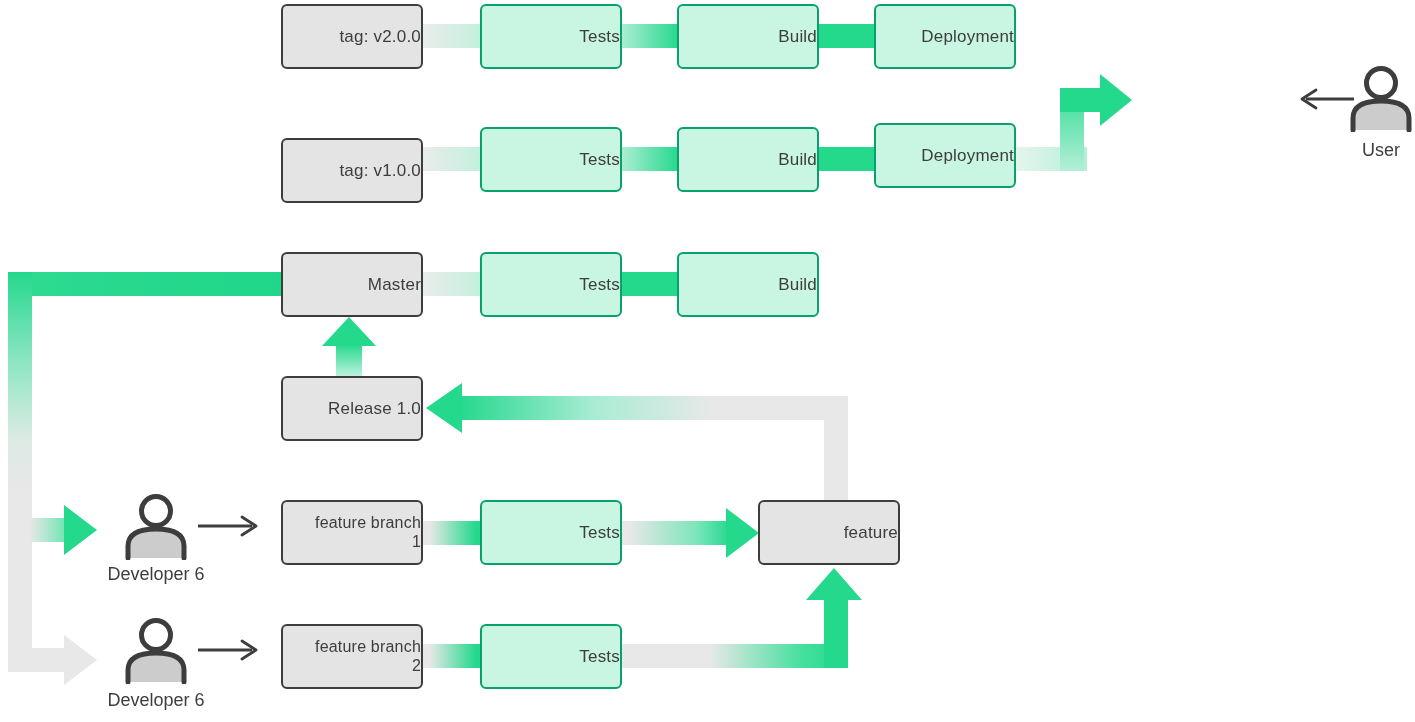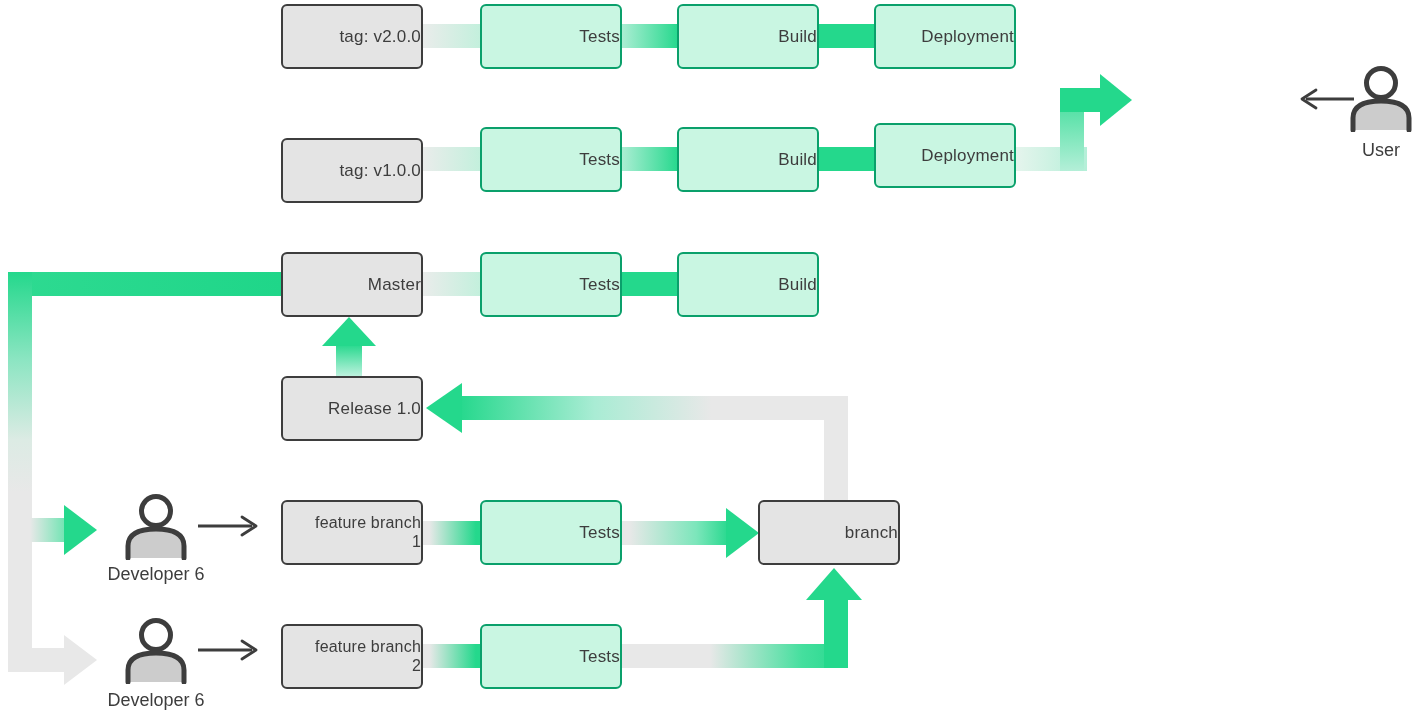--- a/index.html
+++ b/index.html
@@ -126,21 +126,21 @@
     <span>1</span>
   </div>
   <div class="bar" style="left:420px;top:521px;width:62px;background:linear-gradient(90deg,#e8e8e8 15%,#24d88c 90%);"></div>
   <div class="box green" style="left:480px;top:500px;">
     <span>Tests</span>
   </div>
   <div class="bar" style="left:618px;top:521px;width:112px;background:linear-gradient(90deg,#e8e8e8 10%,#7ce6bb 70%,#24d88c 100%);"></div>
   <div class="head right" style="left:726px;top:508px;width:33px;height:50px;background:#24d88c;"></div>
 
   <div class="box" style="left:758px;top:500px;">
-    <span>branch</span>
+    <span>feature</span>
   </div>
 
   <div class="bar" style="left:8px;top:648px;width:58px;background:#e8e8e8;"></div>
   <div class="head right" style="left:64px;top:635px;width:33px;height:50px;background:#e8e8e8;"></div>
 
   <svg class="actor" style="left:121px;top:618px;" width="70" height="66" viewBox="0 0 70 66">
     <circle cx="35" cy="17" r="14.5" fill="#ffffff" stroke="#3d3d3d" stroke-width="5"></circle>
     <path d="M 7 64 L 7 52 Q 7 35 35 35 Q 63 35 63 52 L 63 64" fill="#cccccc" stroke="#3d3d3d" stroke-width="5" stroke-linecap="round" stroke-linejoin="round"></path>
   </svg>
   <div class="actor-label" style="left:86px;top:690px;">Developer 6</div>

